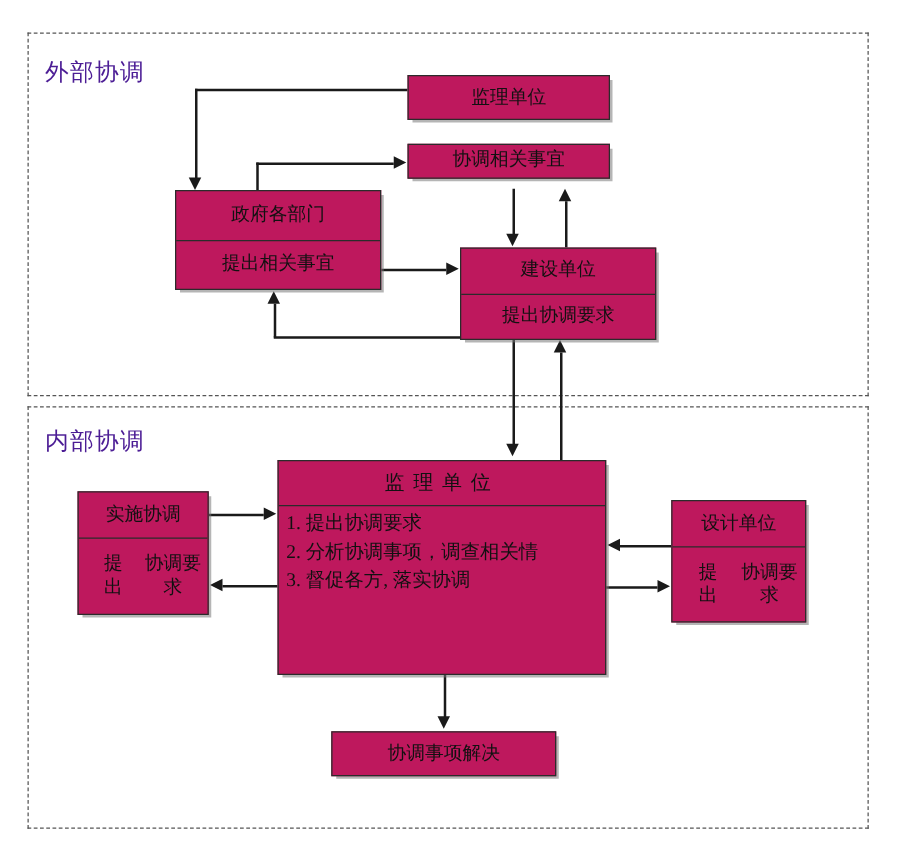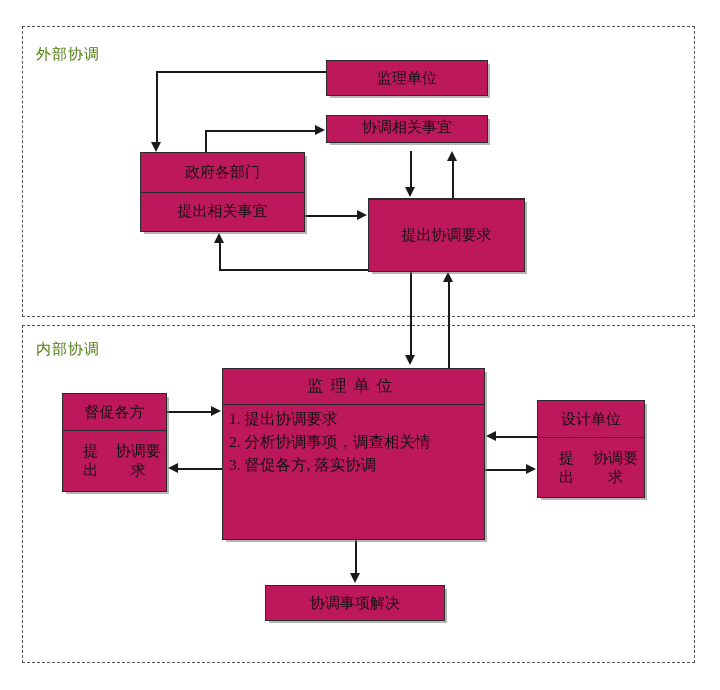--- a/index.html
+++ b/index.html
@@ -17,24 +17,24 @@
   }
   
   .frame{
     position:absolute;
     border:1px dashed #555;
     box-sizing:border-box;
     background:transparent;
   }
   .frame-label{
     position:absolute;
-    font-size:15px;
+    font-size:19px;
     letter-spacing:1px;
     white-space:nowrap;
-    color:#4d7c0f;
+    color:#4c1d95;
   }
   
   .node{
     position:absolute;
     box-sizing:border-box;
     border:1.6px solid #2b2b2b;
     background:#be185d;
     box-shadow:3px 3px 0 -1px rgba(120,120,120,.55);
     display:flex;
     flex-direction:column;
@@ -102,20 +102,21 @@
   <div class="node" style="left:326px;top:115px;width:162px;height:28px;font-family:Liberation Mono, monospace;">
     <div class="row">协调相关事宜</div>
   </div>
 
   <div class="node" style="left:140px;top:152px;width:165px;height:80px;">
     <div class="row">政府各部门</div>
     <div class="row divider">提出相关事宜</div>
   </div>
 
   <div class="node" style="left:368px;top:198px;width:157px;height:74px;">
+    <div class="row">建设单位</div>
     <div class="row divider">提出协调要求</div>
   </div>
 
   <div class="ln h" style="left:156px;top:71px;width:170px;"></div>
   <div class="ln v" style="left:156px;top:71px;height:72px;"></div>
   <div class="arw down" style="left:150.5px;top:142px;"></div>
 
   <div class="ln v" style="left:205px;top:130px;height:23px;"></div>
   <div class="ln h" style="left:205px;top:130px;width:110px;"></div>
   <div class="arw right" style="left:315px;top:124.5px;"></div>
@@ -143,21 +144,21 @@
   <div class="node textbox" style="left:222px;top:368px;width:263px;height:172px;">
     <div class="title">监理单位</div>
     <div class="body">
       <p>1. 提出协调要求</p>
       <p>2. 分析协调事项，调查相关情</p>
       <p>3. 督促各方, 落实协调</p>
     </div>
   </div>
 
   <div class="node" style="left:62px;top:393px;width:105px;height:99px;">
-    <div class="row" style="flex:0 0 36px;">督促各方</div>
+    <div class="row" style="flex:0 0 36px;">实施协调</div>
     <div class="row divider stack">
       <span>提　　出</span>
       <span>协调要求</span>
     </div>
   </div>
 
   <div class="node" style="left:537px;top:400px;width:108px;height:98px;">
     <div class="row" style="flex:0 0 36px;">设计单位</div>
     <div class="row divider stack">
       <span>提　　出</span>

